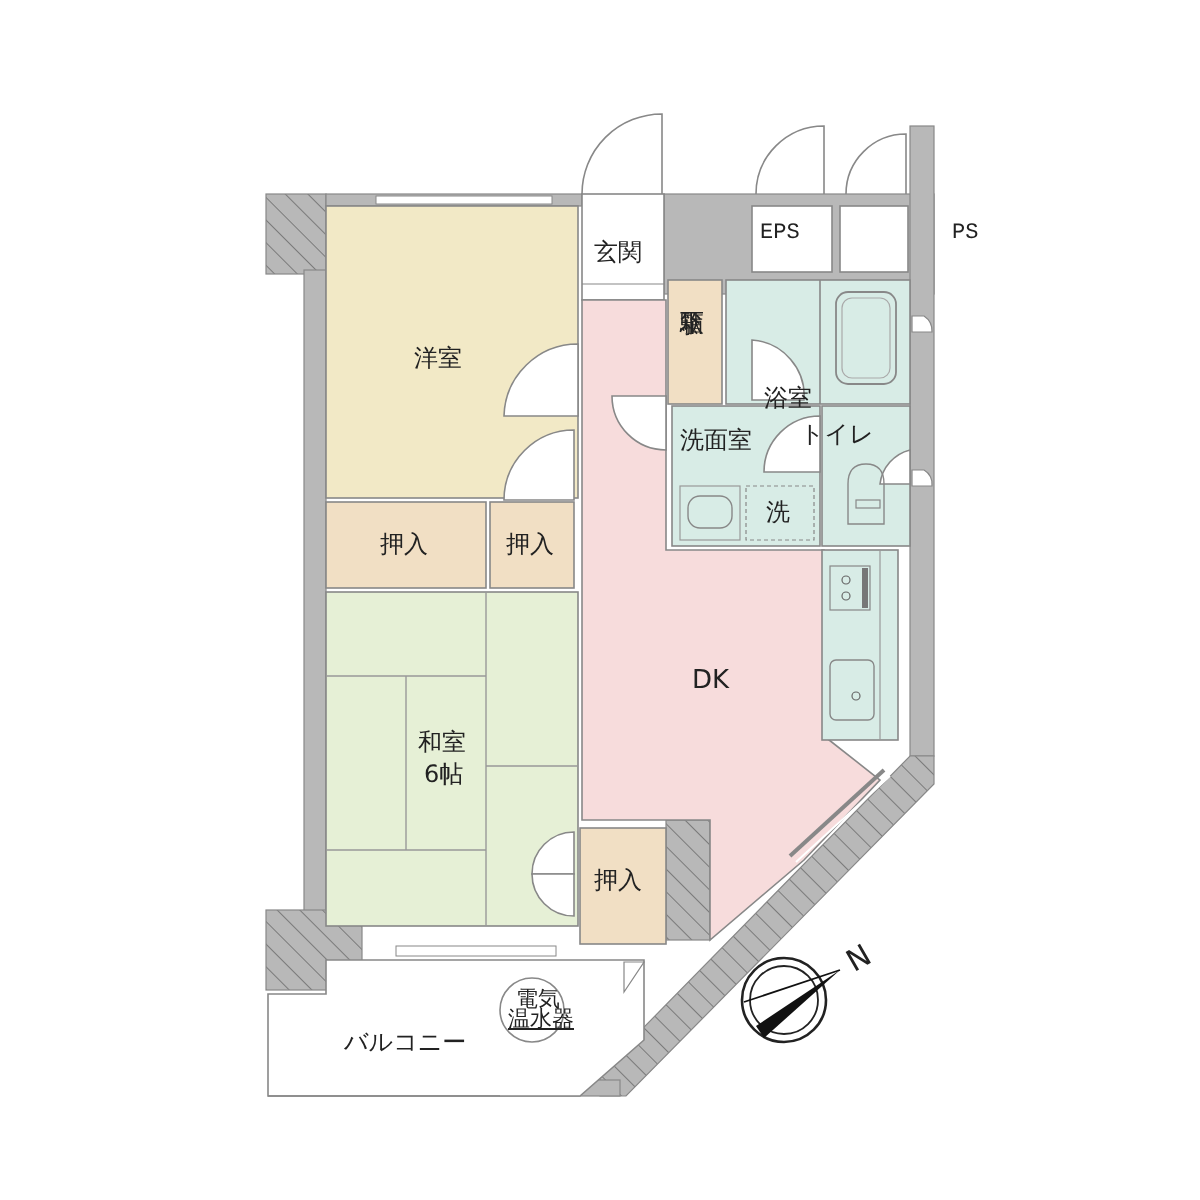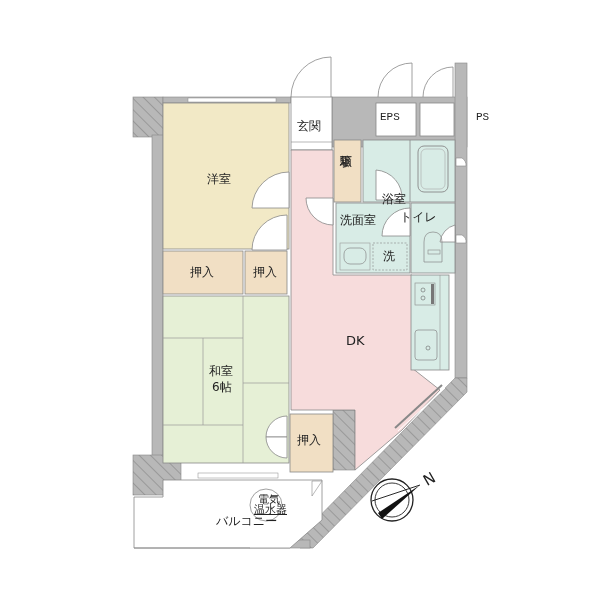--- a/index.html
+++ b/index.html
@@ -140,17 +140,17 @@
   <div class="lbl" style="left:382px;top:148px;margin-top:44px;">浴室</div>
   <div class="lbl" style="left:340px;top:213px;">洗面室</div>
   <div class="lbl" style="left:383px;top:249px;">洗</div>
   <div class="lbl" style="left:400px;top:210px;">トイレ</div>
   <div class="lbl" style="left:190px;top:265px;">押入</div>
   <div class="lbl" style="left:253px;top:265px;">押入</div>
   <div class="lbl" style="left:346px;top:333px;font-size:13px;">DK</div>
   <div class="lbl" style="left:209px;top:364px;">和室</div>
   <div class="lbl" style="left:212px;top:380px;">6帖</div>
   <div class="lbl" style="left:297px;top:433px;">押入</div>
-  <div class="lbl" style="left:172px;top:514px;margin-left:44px;">バルコニー</div>
+  <div class="lbl" style="left:172px;top:514px;">バルコニー</div>
   <div class="lbl tiny" style="left:258px;top:495px;">電気</div>
   <div class="lbl tiny" style="left:254px;top:505px;text-decoration:underline;">温水器</div>
   <div class="lbl" style="left:424px;top:472px;font-size:15px;transform:rotate(-30deg);">N</div>
 </div>
 
 </body></html>

